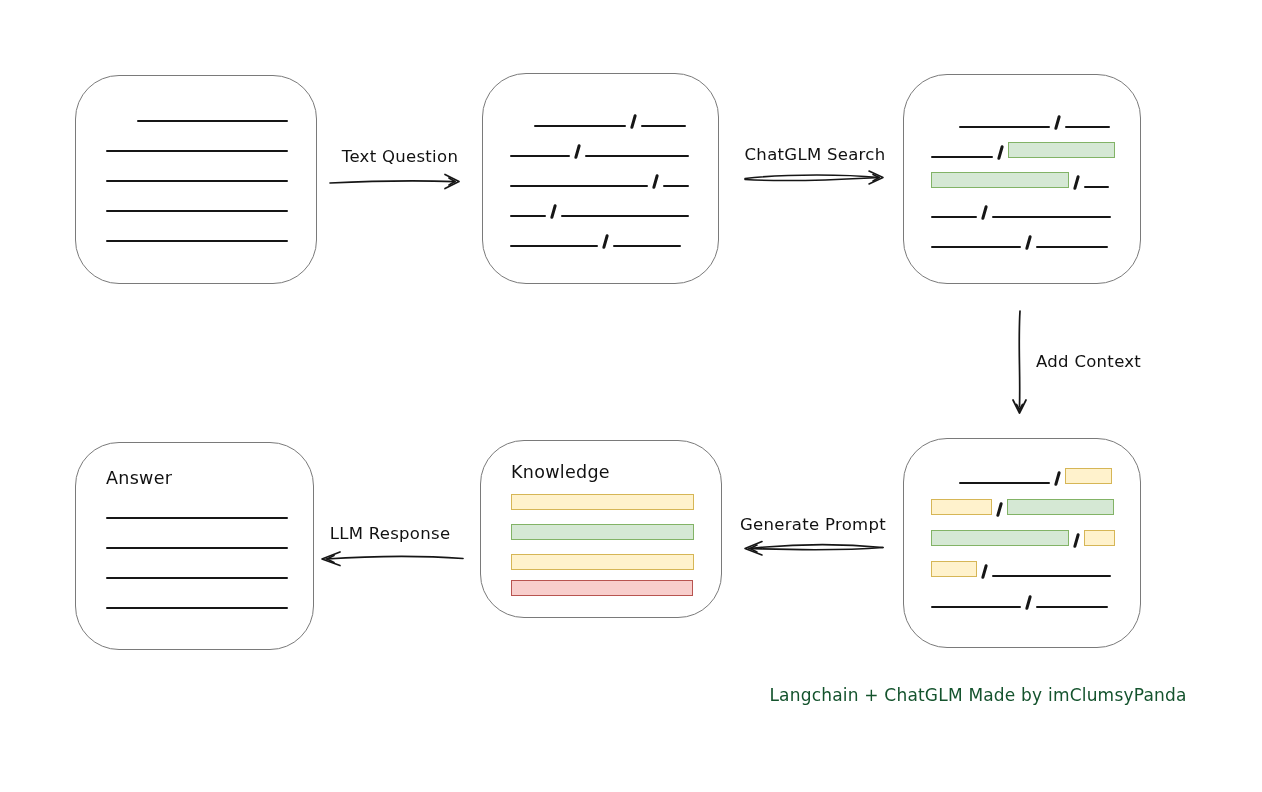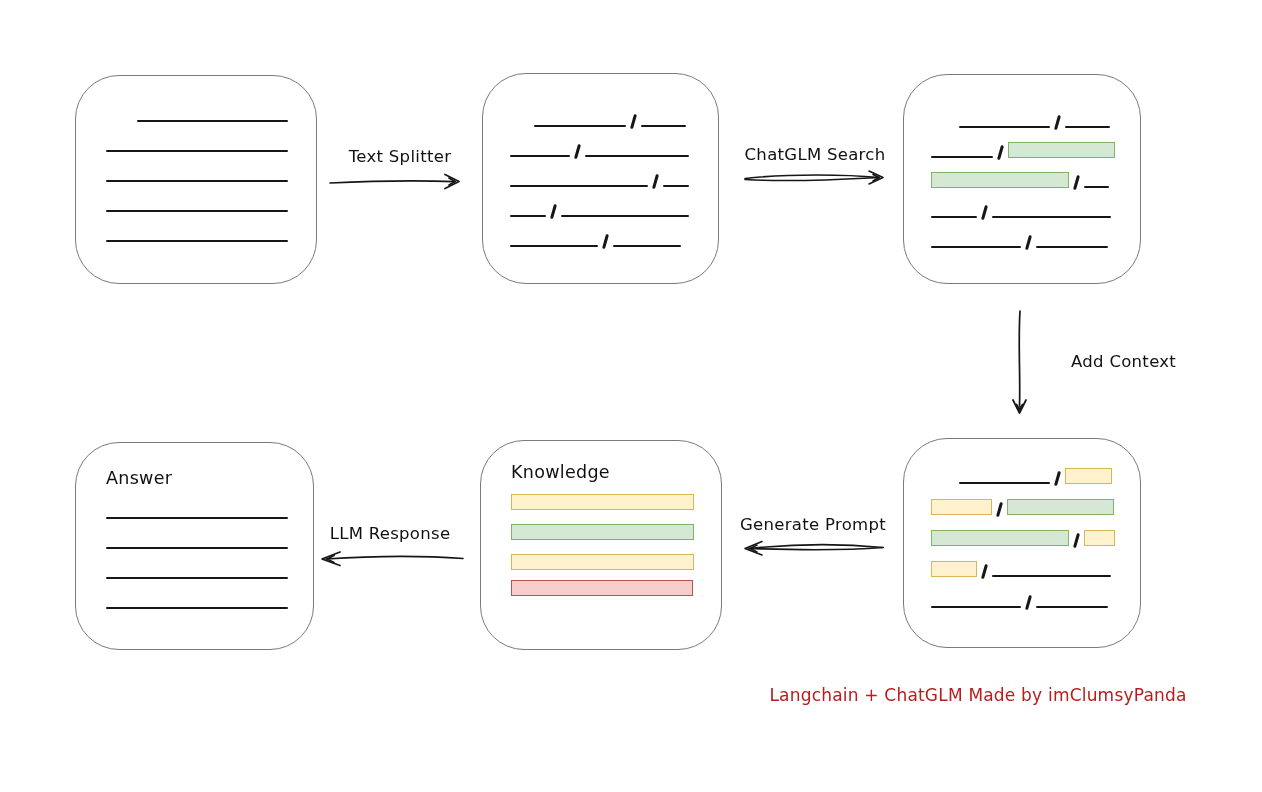--- a/index.html
+++ b/index.html
@@ -9,21 +9,21 @@
   }
   
   .dbox{
     position:absolute;background:#ffffff;border:1.4px solid #7a7a7a;border-radius:44px;
     box-sizing:border-box;
   }
   .dbox.doc    {left:75px;  top:75px;  width:242px; height:209px; padding:16px 30px 0 30px;}
   .dbox.split  {left:482px; top:73px;  width:237px; height:211px; padding:23px 28px 0 27px;}
   .dbox.vect   {left:903px; top:74px;  width:238px; height:210px; padding:23px 28px 0 27px;}
   .dbox.ctx    {left:903px; top:438px; width:238px; height:210px; padding:14px 28px 0 27px;}
-  .dbox.prompt {left:480px; top:440px; width:242px; height:210px; padding:20px 28px 0 30px;}
+  .dbox.prompt {left:480px; top:440px; width:242px; height:178px; padding:20px 28px 0 30px;}
   .dbox.answer {left:75px;  top:442px; width:239px; height:208px; padding:24px 28px 8px 30px;}
 
   
   .row{display:flex;align-items:flex-end;}
   .r30 .row{height:30px;}
   .r31 .row{height:31px;}
   .seg{flex:0 0 auto;}
   .seg.ln{height:2px;background:#161616;border-radius:1px;}
   .seg.sp{height:1px;}
   .seg.sl{width:2.6px;height:15px;background:#161616;border-radius:2px;
@@ -48,33 +48,33 @@
 
   
   .arrow{position:absolute;}
   .arrow svg{display:block;}
   .alabel{
     position:absolute;font-size:16.5px;letter-spacing:.3px;white-space:nowrap;
     text-align:center;color:#111;
   }
   .lbl-text-splitter {left:330px;top:147px;width:140px;}
   .lbl-vector-search {left:742px;top:145px;width:146px;}
-  .lbl-add-context   {left:1036px;top:352px;text-align:center;margin-left:35px;}
+  .lbl-add-context   {left:1036px;top:352px;text-align:center;}
   .lbl-generate-prompt{left:734px;top:515px;width:152px;text-align:right;}
   .lbl-llm-response  {left:322px;top:524px;width:136px;}
 
   .arr-text-splitter  {left:328px;top:168px;}
   .arr-vector-search  {left:742px;top:166px;}
   .arr-add-context    {left:1007px;top:309px;}
   .arr-generate-prompt{left:736px;top:537px;}
   .arr-llm-response   {left:314px;top:546px;}
 
   .caption{
     position:absolute;left:758px;top:685px;width:440px;text-align:center;
-    font-size:17px;letter-spacing:.2px;color:#b91c1c;
+    font-size:17px;letter-spacing:.2px;color:#14532d;
   }
 </style>
 </head>
 <body>
 
 <div class="canvas">
 
   <div class="dbox doc r30">
       <div class="row">
         <div class="seg sp" style="width: 31px;"></div>
@@ -204,21 +204,21 @@
         </div>
         <div class="row">
           <div class="seg ln" style="width: 182px;"></div>
         </div>
         <div class="row">
           <div class="seg ln" style="width: 182px;"></div>
         </div>
       </div>
   </div>
 
-  <div class="alabel lbl-text-splitter">Text Splitter</div>
+  <div class="alabel lbl-text-splitter">Text Question</div>
   <div class="alabel lbl-vector-search">ChatGLM Search</div>
   <div class="alabel lbl-add-context">Add Context</div>
   <div class="alabel lbl-generate-prompt">Generate Prompt</div>
   <div class="alabel lbl-llm-response">LLM Response</div>
 
   <div class="arrow arr-text-splitter">
     <svg width="142" height="26" viewBox="0 0 142 26" fill="none" stroke="#161616" stroke-width="1.7" stroke-linecap="round" stroke-linejoin="round">
       <path d="M2,15 C40,13.2 95,12.6 127,13.6"></path>
       <path d="M117,6.5 L131,13.6 L117,20.5"></path>
       <path d="M121,10 L127,13.6 L121,17"></path>

